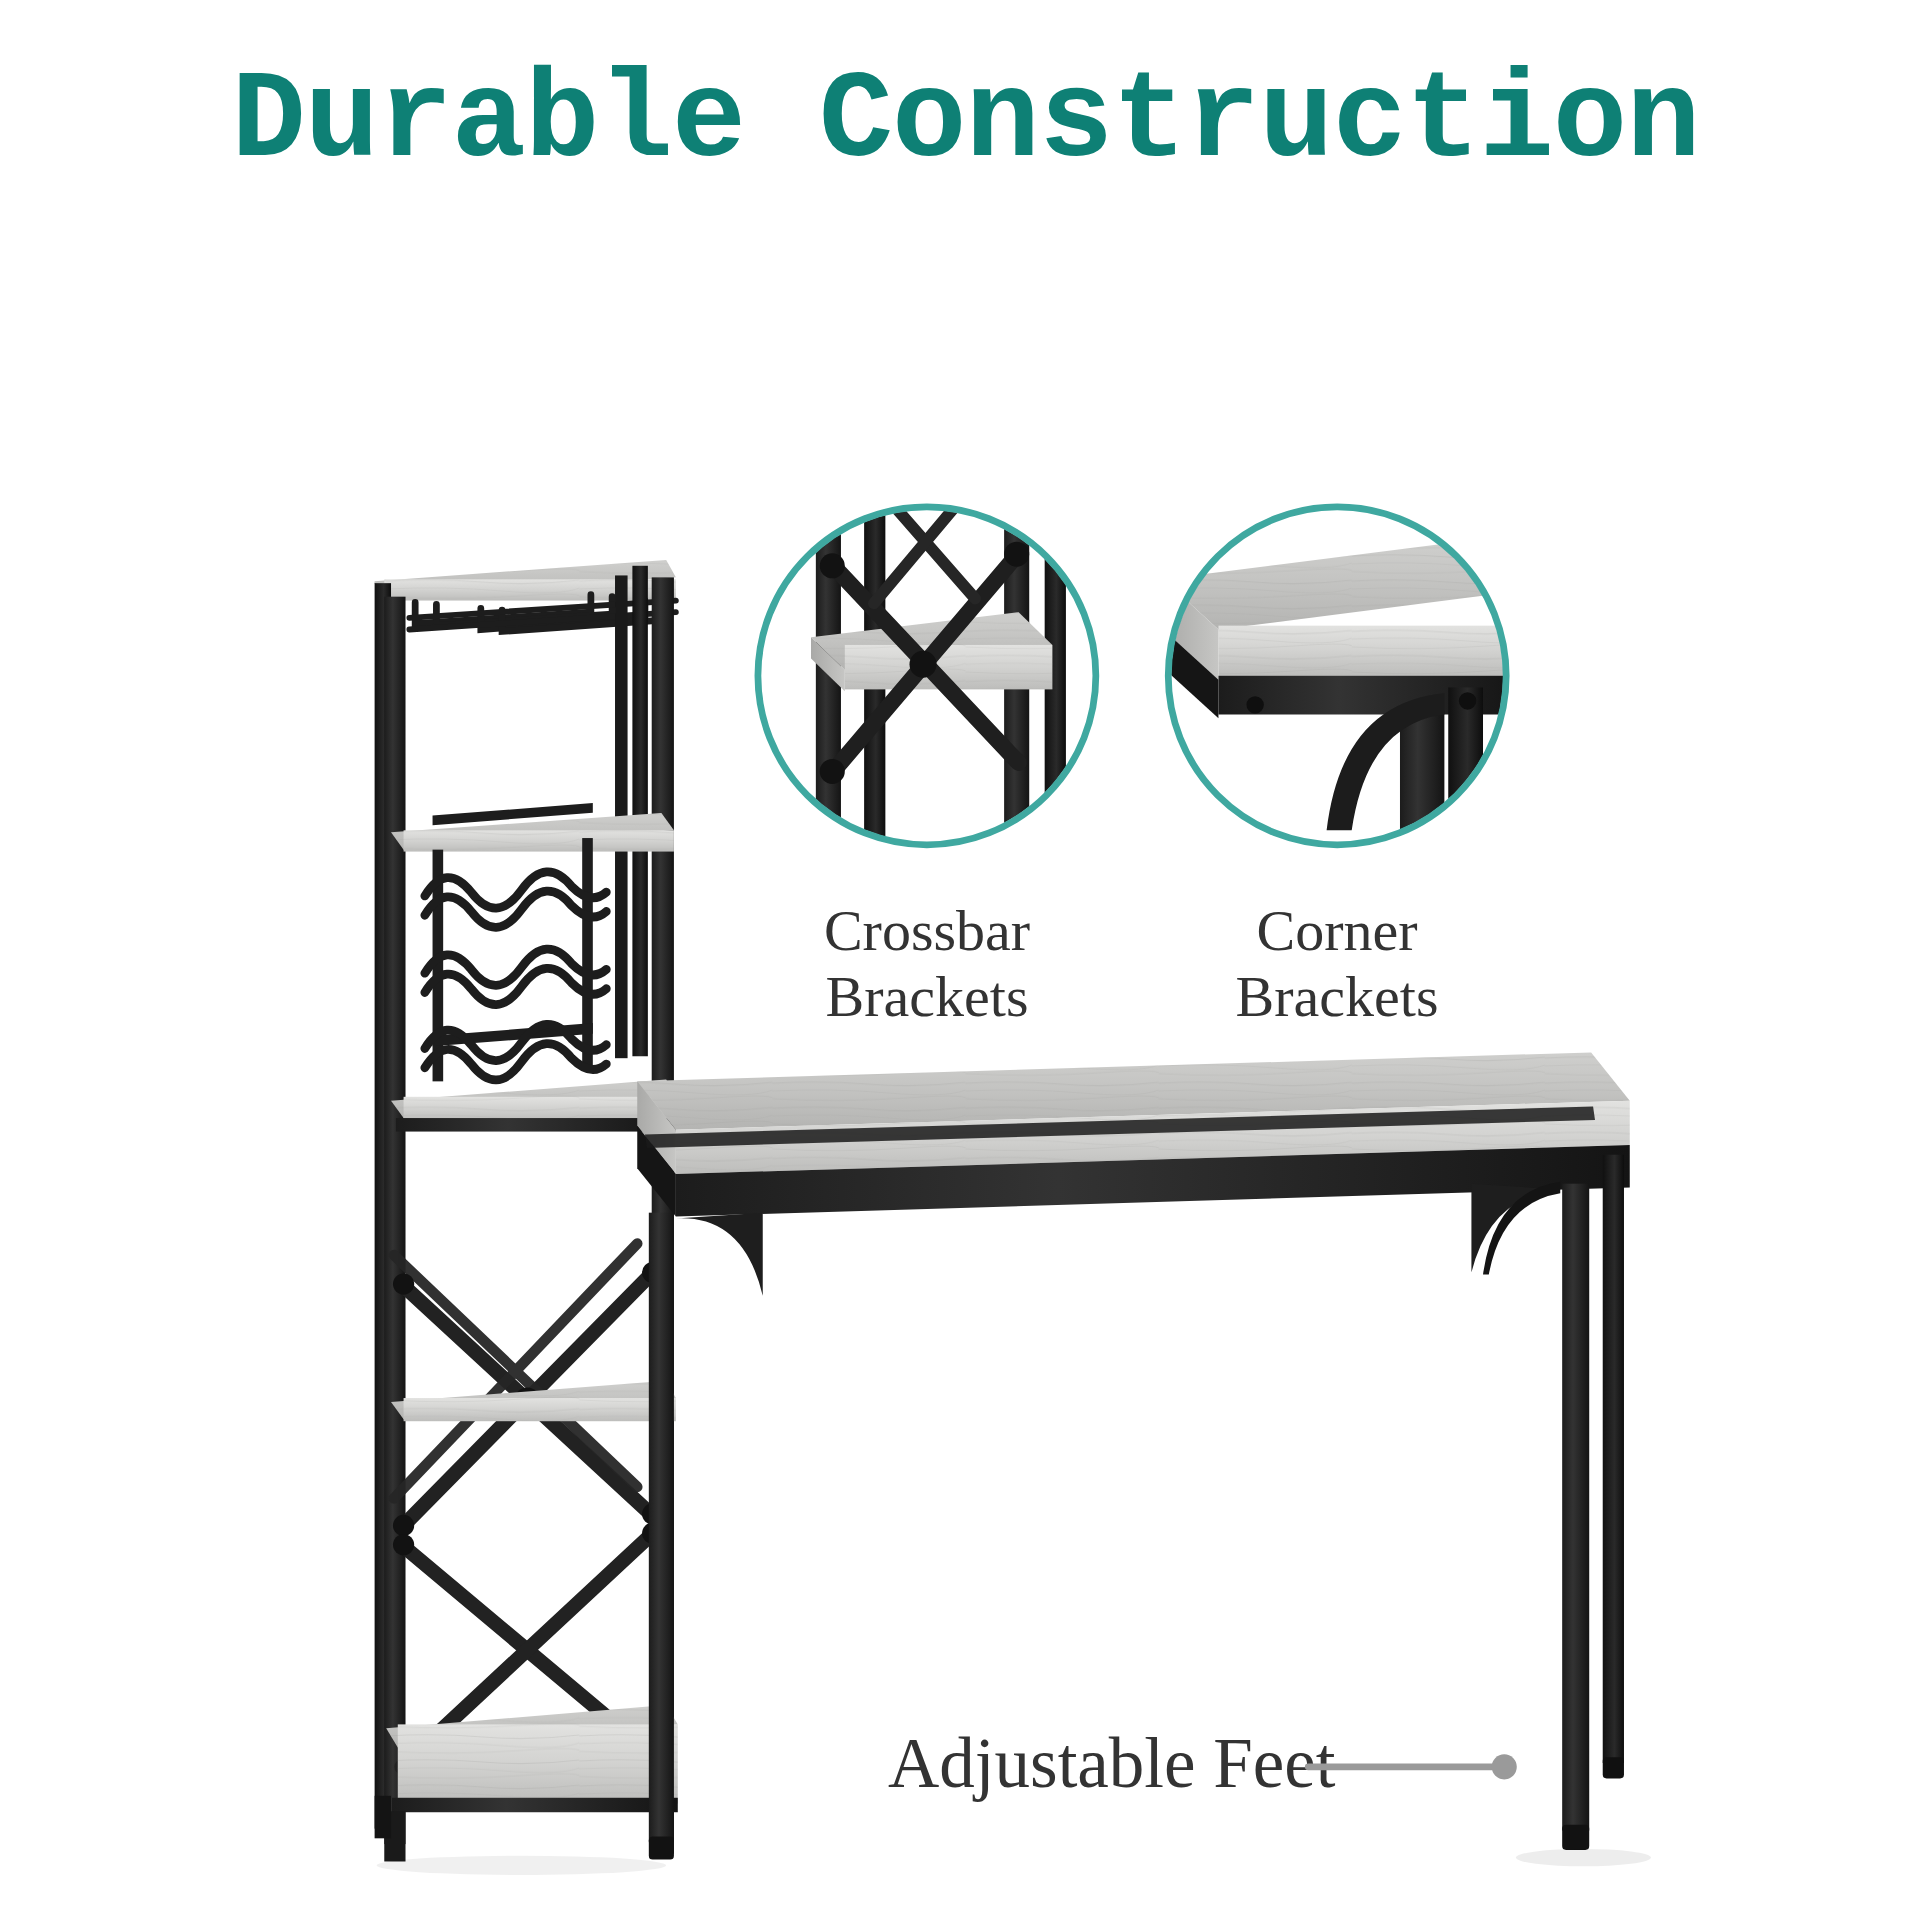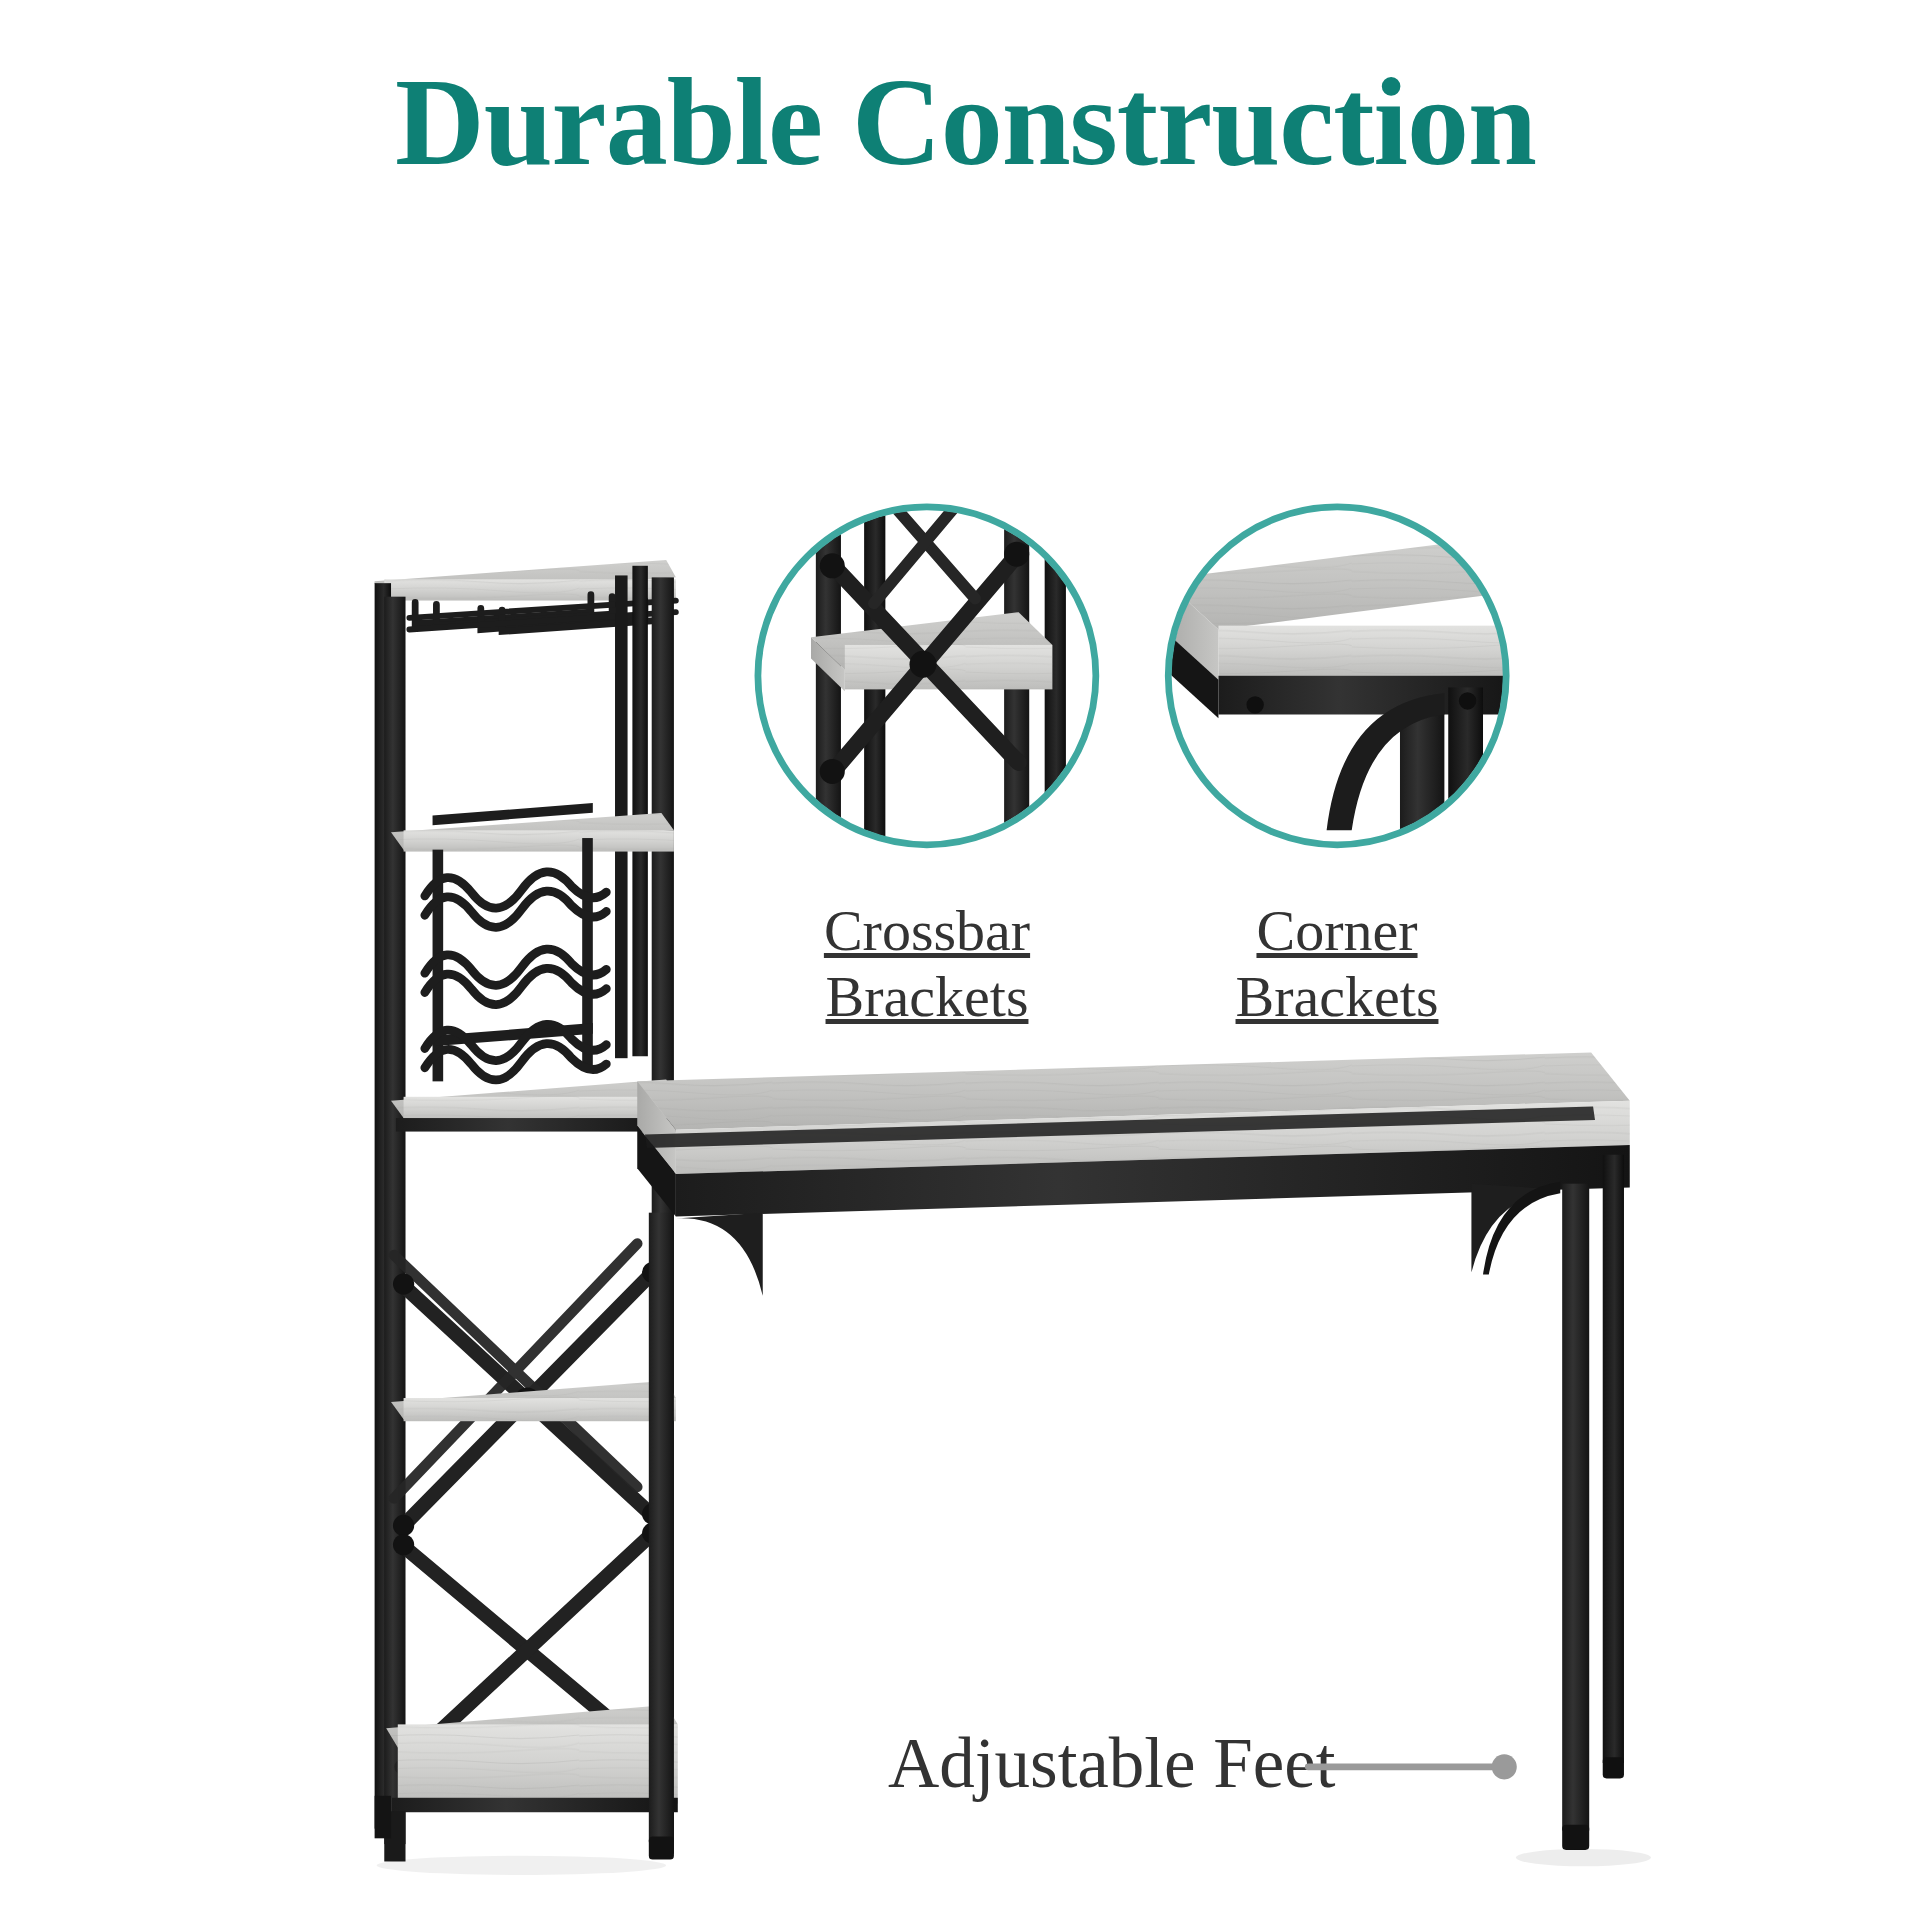--- a/index.html
+++ b/index.html
@@ -16,21 +16,21 @@
     -webkit-font-smoothing: antialiased;
   }
 
   
   .headline {
     position: absolute;
     top: 56px;
     left: 0;
     width: 1931px;
     text-align: center;
-    font-family: Liberation Serif, serif;
+    font-family: Liberation Mono, monospace;
     font-weight: bold;
     font-size: 124px;
     line-height: 1.08;
     letter-spacing: -1px;
     color: #0E8075;
     white-space: nowrap;
   }
   .subhead {
     position: absolute;
     top: 249px;
@@ -47,21 +47,21 @@
 
   
   .callout-label {
     position: absolute;
     text-align: center;
     font-family: "Liberation Serif", serif;
     font-size: 58px;
     line-height: 1.13;
     color: #333333;
   }
-  .callout-label .l { display: block; text-decoration: underline; }
+  .callout-label .l { display: block; }
   #callout-label-crossbar { top: 898px; left: 734px; width: 386px; }
   #callout-label-corner   { top: 898px; left: 1144px; width: 386px; }
 
   .feet-label {
     position: absolute;
     top: 1728px;
     left: 888px;
     font-family: "Liberation Serif", serif;
     font-size: 71px;
     line-height: 1;

